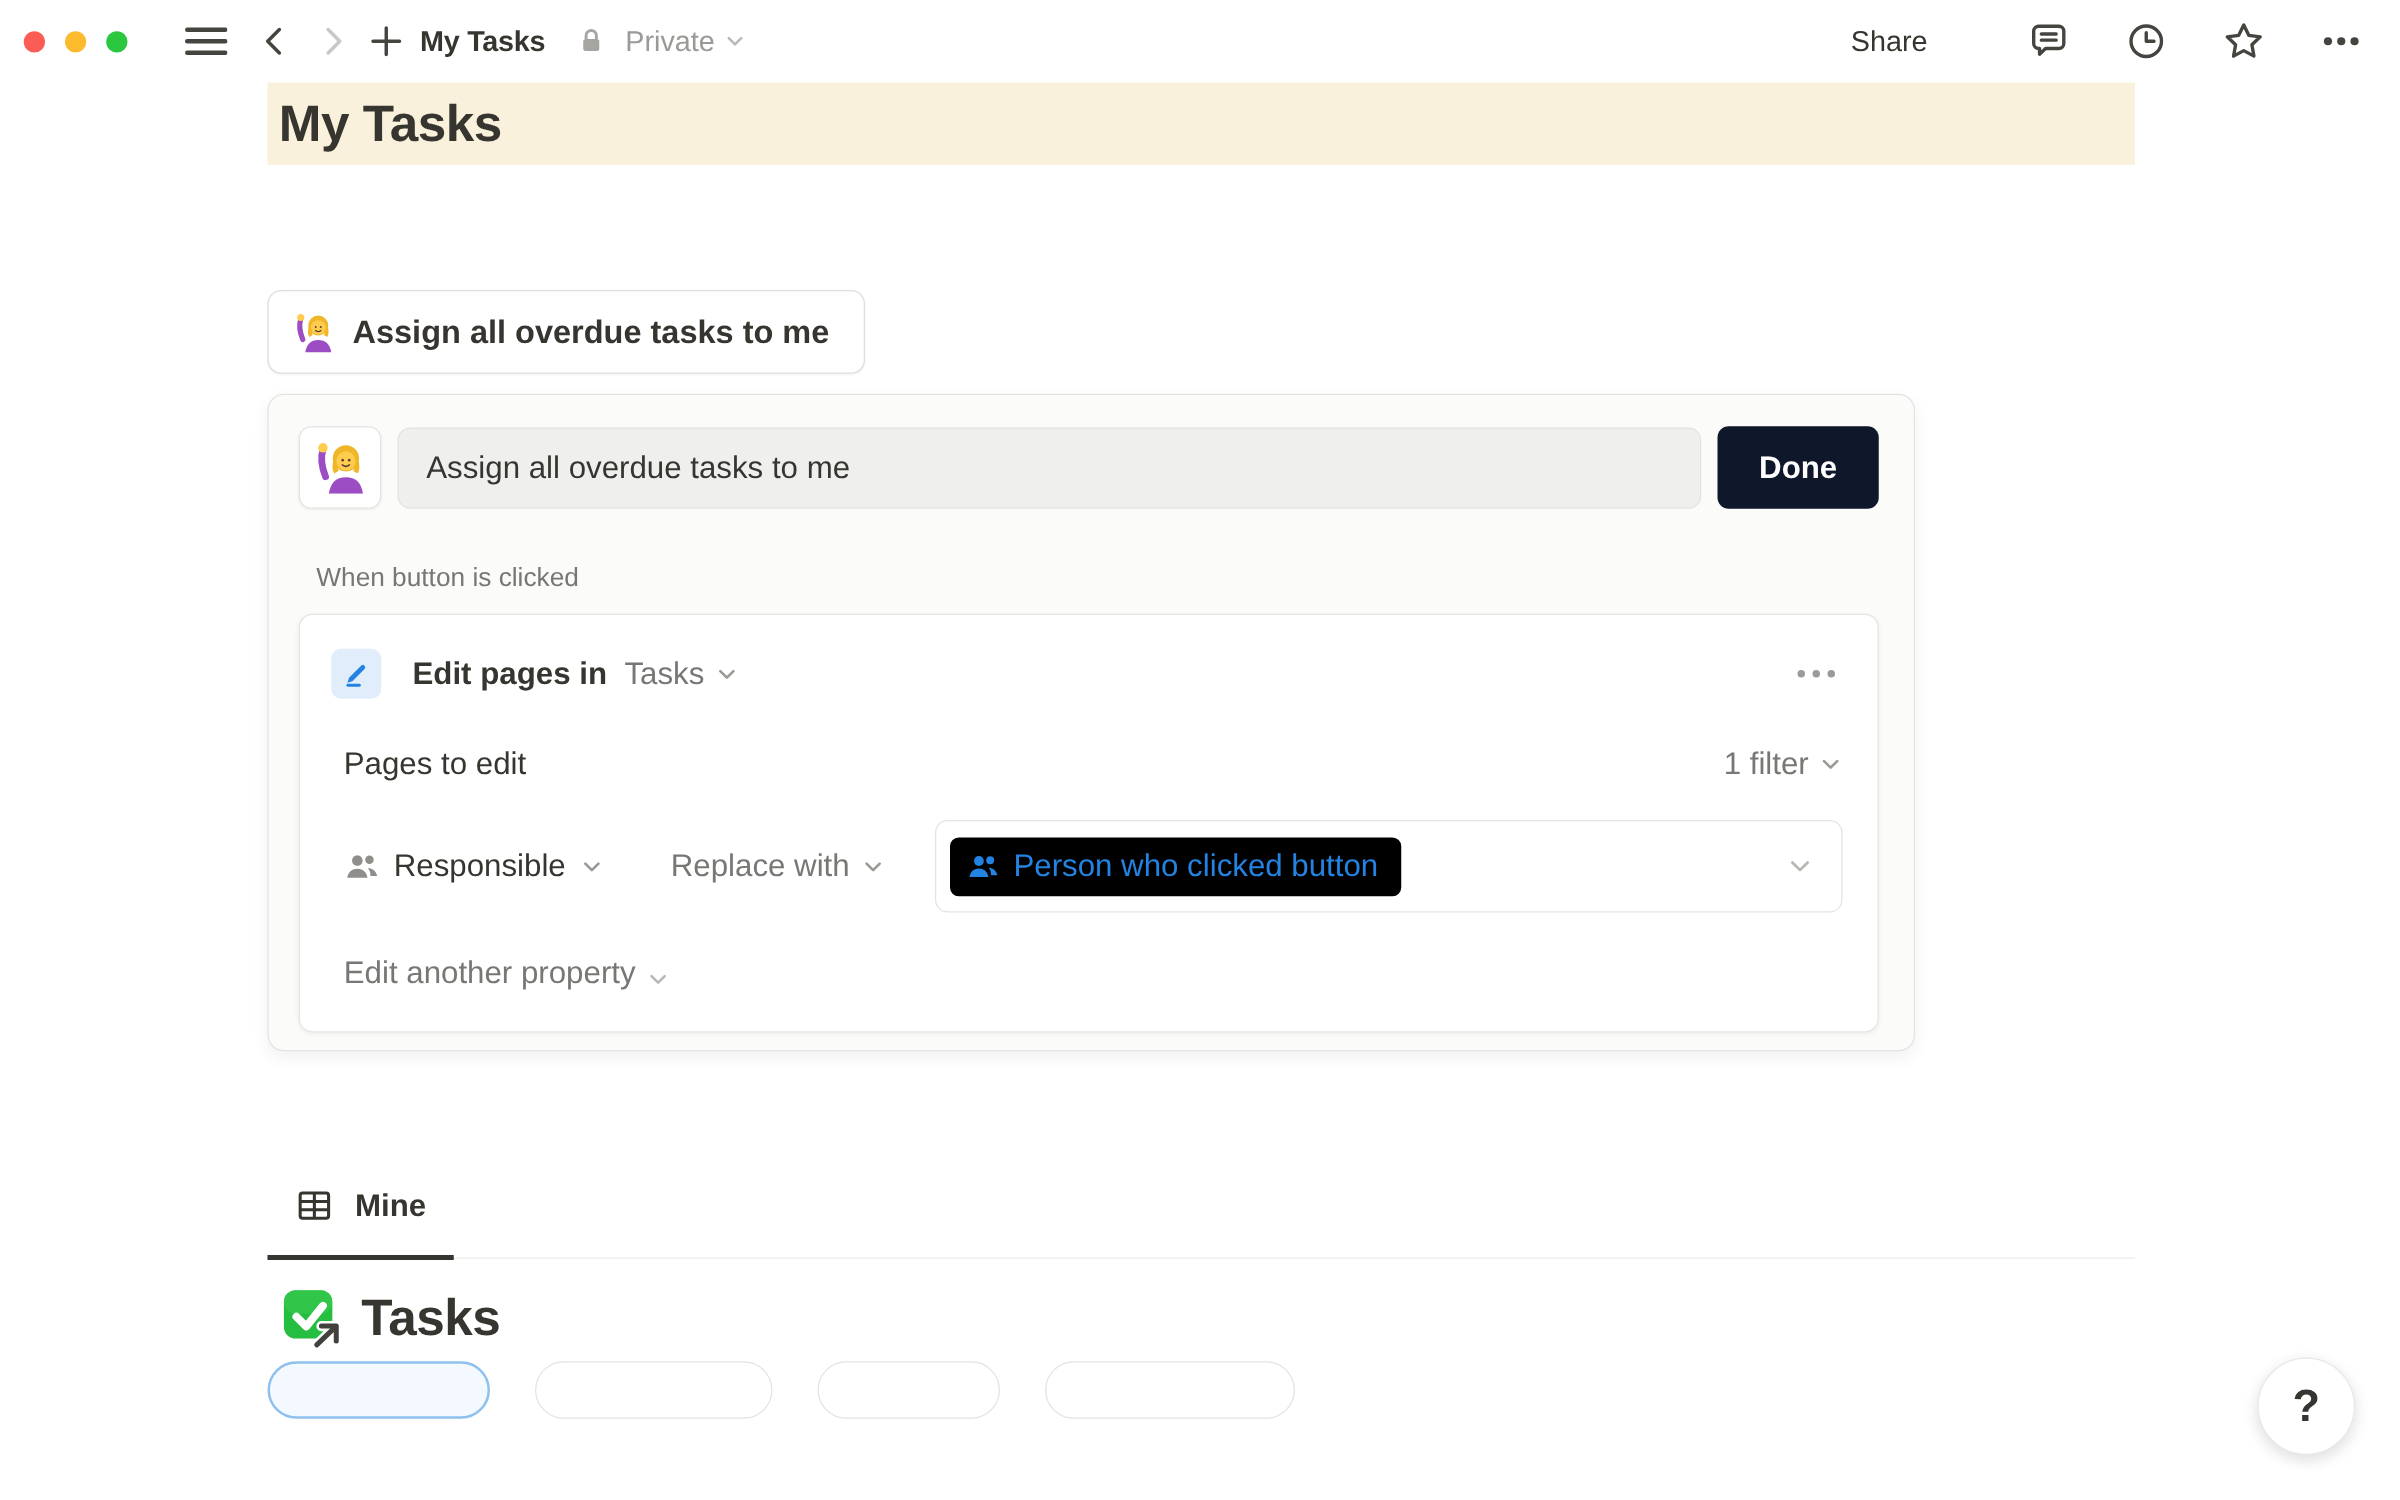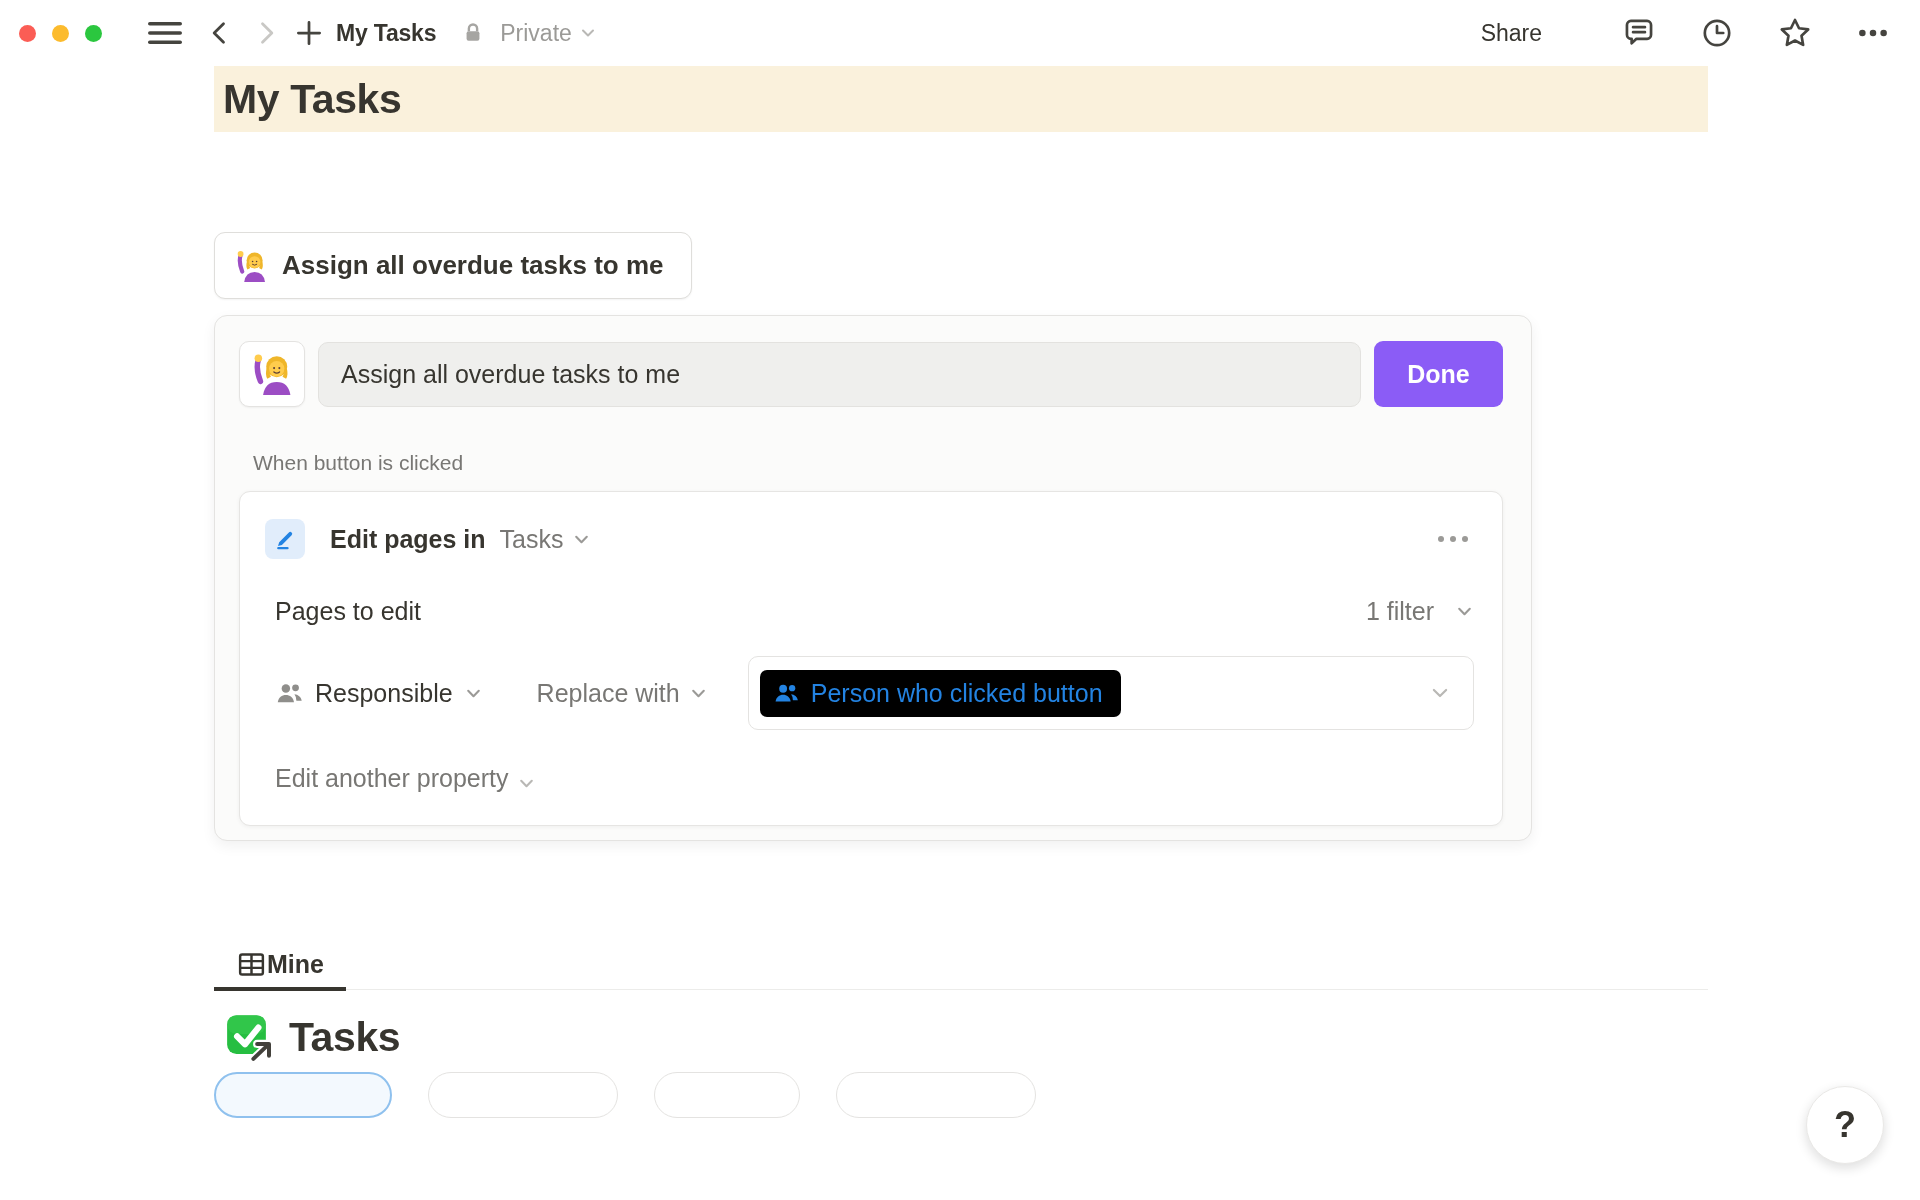--- a/index.html
+++ b/index.html
@@ -35,38 +35,38 @@
   .editor-panel { margin:16px 0 0 214px; width:1318px; background:#FBFBFA;
     border:1px solid #E4E3E1; border-radius:13px; padding:25px 28px 14px 24px;
     box-shadow:0 5px 14px rgba(15,15,15,.06); }
   .name-row { display:flex; align-items:center; gap:13px; }
   .emoji-tile { width:66px; height:66px; background:#fff; border:1px solid #E4E3E1;
     border-radius:10px; display:flex; align-items:center; justify-content:center;
     box-shadow:0 1px 2px rgba(15,15,15,.05); cursor:pointer; flex:none; }
   .name-input { flex:1; height:65px; background:#EFEFED; border:1px solid #E3E2DF;
     border-radius:10px; font-size:25px; color:#37352F; padding:0 22px;
     font-family:inherit; outline:none; }
-  .done-btn { width:129px; height:66px; flex:none; background:#8b5cf6; color:#fff; border:none;
+  .done-btn { width:129px; height:66px; flex:none; background:#0f172a; color:#fff; border:none;
     border-radius:9px; font-size:25px; font-weight:600; font-family:inherit; cursor:pointer; }
   .trigger-label { margin:44px 0 0 14px; font-size:21px; color:#787774; }
 
   .step-card { margin-top:16px; background:#fff; border:1px solid #E6E5E3; border-radius:11px;
     box-shadow:0 1px 4px rgba(15,15,15,.05); padding:27px 28px 32px 25px; }
   .step-header { display:flex; align-items:center; }
   .edit-tile { width:40px; height:40px; border-radius:8px; background:#E1EDFB; flex:none;
     display:flex; align-items:center; justify-content:center; margin-right:25px; }
   .step-title { font-size:25px; font-weight:700; }
   .step-target { margin-left:14px; font-size:25px; color:#787774; cursor:pointer;
     display:flex; align-items:center; gap:8px; }
   .more-dots { display:flex; gap:6px; cursor:pointer; padding:6px; }
   .more-dots i { width:6px; height:6px; border-radius:50%; background:#9B9A97; }
 
   .pages-row { display:flex; align-items:center; margin-top:38px; padding-left:10px;text-align:right; }
   .pages-label { font-size:25px; }
-  .filter-btn { margin-left:auto; display:flex; align-items:center; gap:21px;
+  .filter-btn { margin-left:auto; display:flex; align-items:center; gap:8px;
     font-size:25px; color:#787774; cursor:pointer; }
 
   .prop-row { display:flex; align-items:center; margin-top:30px; padding-left:10px; }
   .prop-group { display:flex; align-items:center; gap:11px; cursor:pointer; }
   .prop-name { font-size:25px; font-weight:500; }
   .op-group { display:flex; align-items:center; gap:9px; margin-left:54px;
     font-size:25px; color:#787774; cursor:pointer; }
   .value-select { flex:1; margin-left:40px; display:flex; align-items:center;
     border:1px solid #E4E3E1; border-radius:10px; height:74px; background:#fff;
     padding:0 22px 0 11px; cursor:pointer; }
@@ -76,21 +76,21 @@
   .another-row { margin-top:34px; padding-left:10px; display:flex; align-items:flex-end;
     gap:9px; font-size:25px; color:#787774; cursor:pointer; }
 
   .add-step { display:flex; align-items:center; gap:35px; margin:40px 0 12px 16px;
     cursor:pointer; }
   .add-step-label { font-size:25px; color:#55544F; }
 
   
   .tab-bar { margin:108px 0 0 214px; width:1494px; display:flex;
     border-bottom:1px solid #ECECEA; }
-  .tab { display:flex; align-items:center; padding:0 22px 7px 22px;
+  .tab { display:flex; align-items:flex-end; gap:17px; padding:0 22px 24px 22px;
     border-bottom:4px solid #37352F; margin-bottom:-2px; cursor:pointer; }
   .tab-label { font-size:25px; font-weight:600; }
 
   
   .db-heading { margin:22px 0 0 224px; display:flex; align-items:center; gap:15px; }
   .db-title { font-size:41px; font-weight:700; letter-spacing:-0.4px; }
 
   
   .pills { margin:10px 0 0 214px; display:flex; gap:36px; }
   .pill { height:46px; border-radius:23px; background:#fff; border:1px solid #E4E3E1; }

